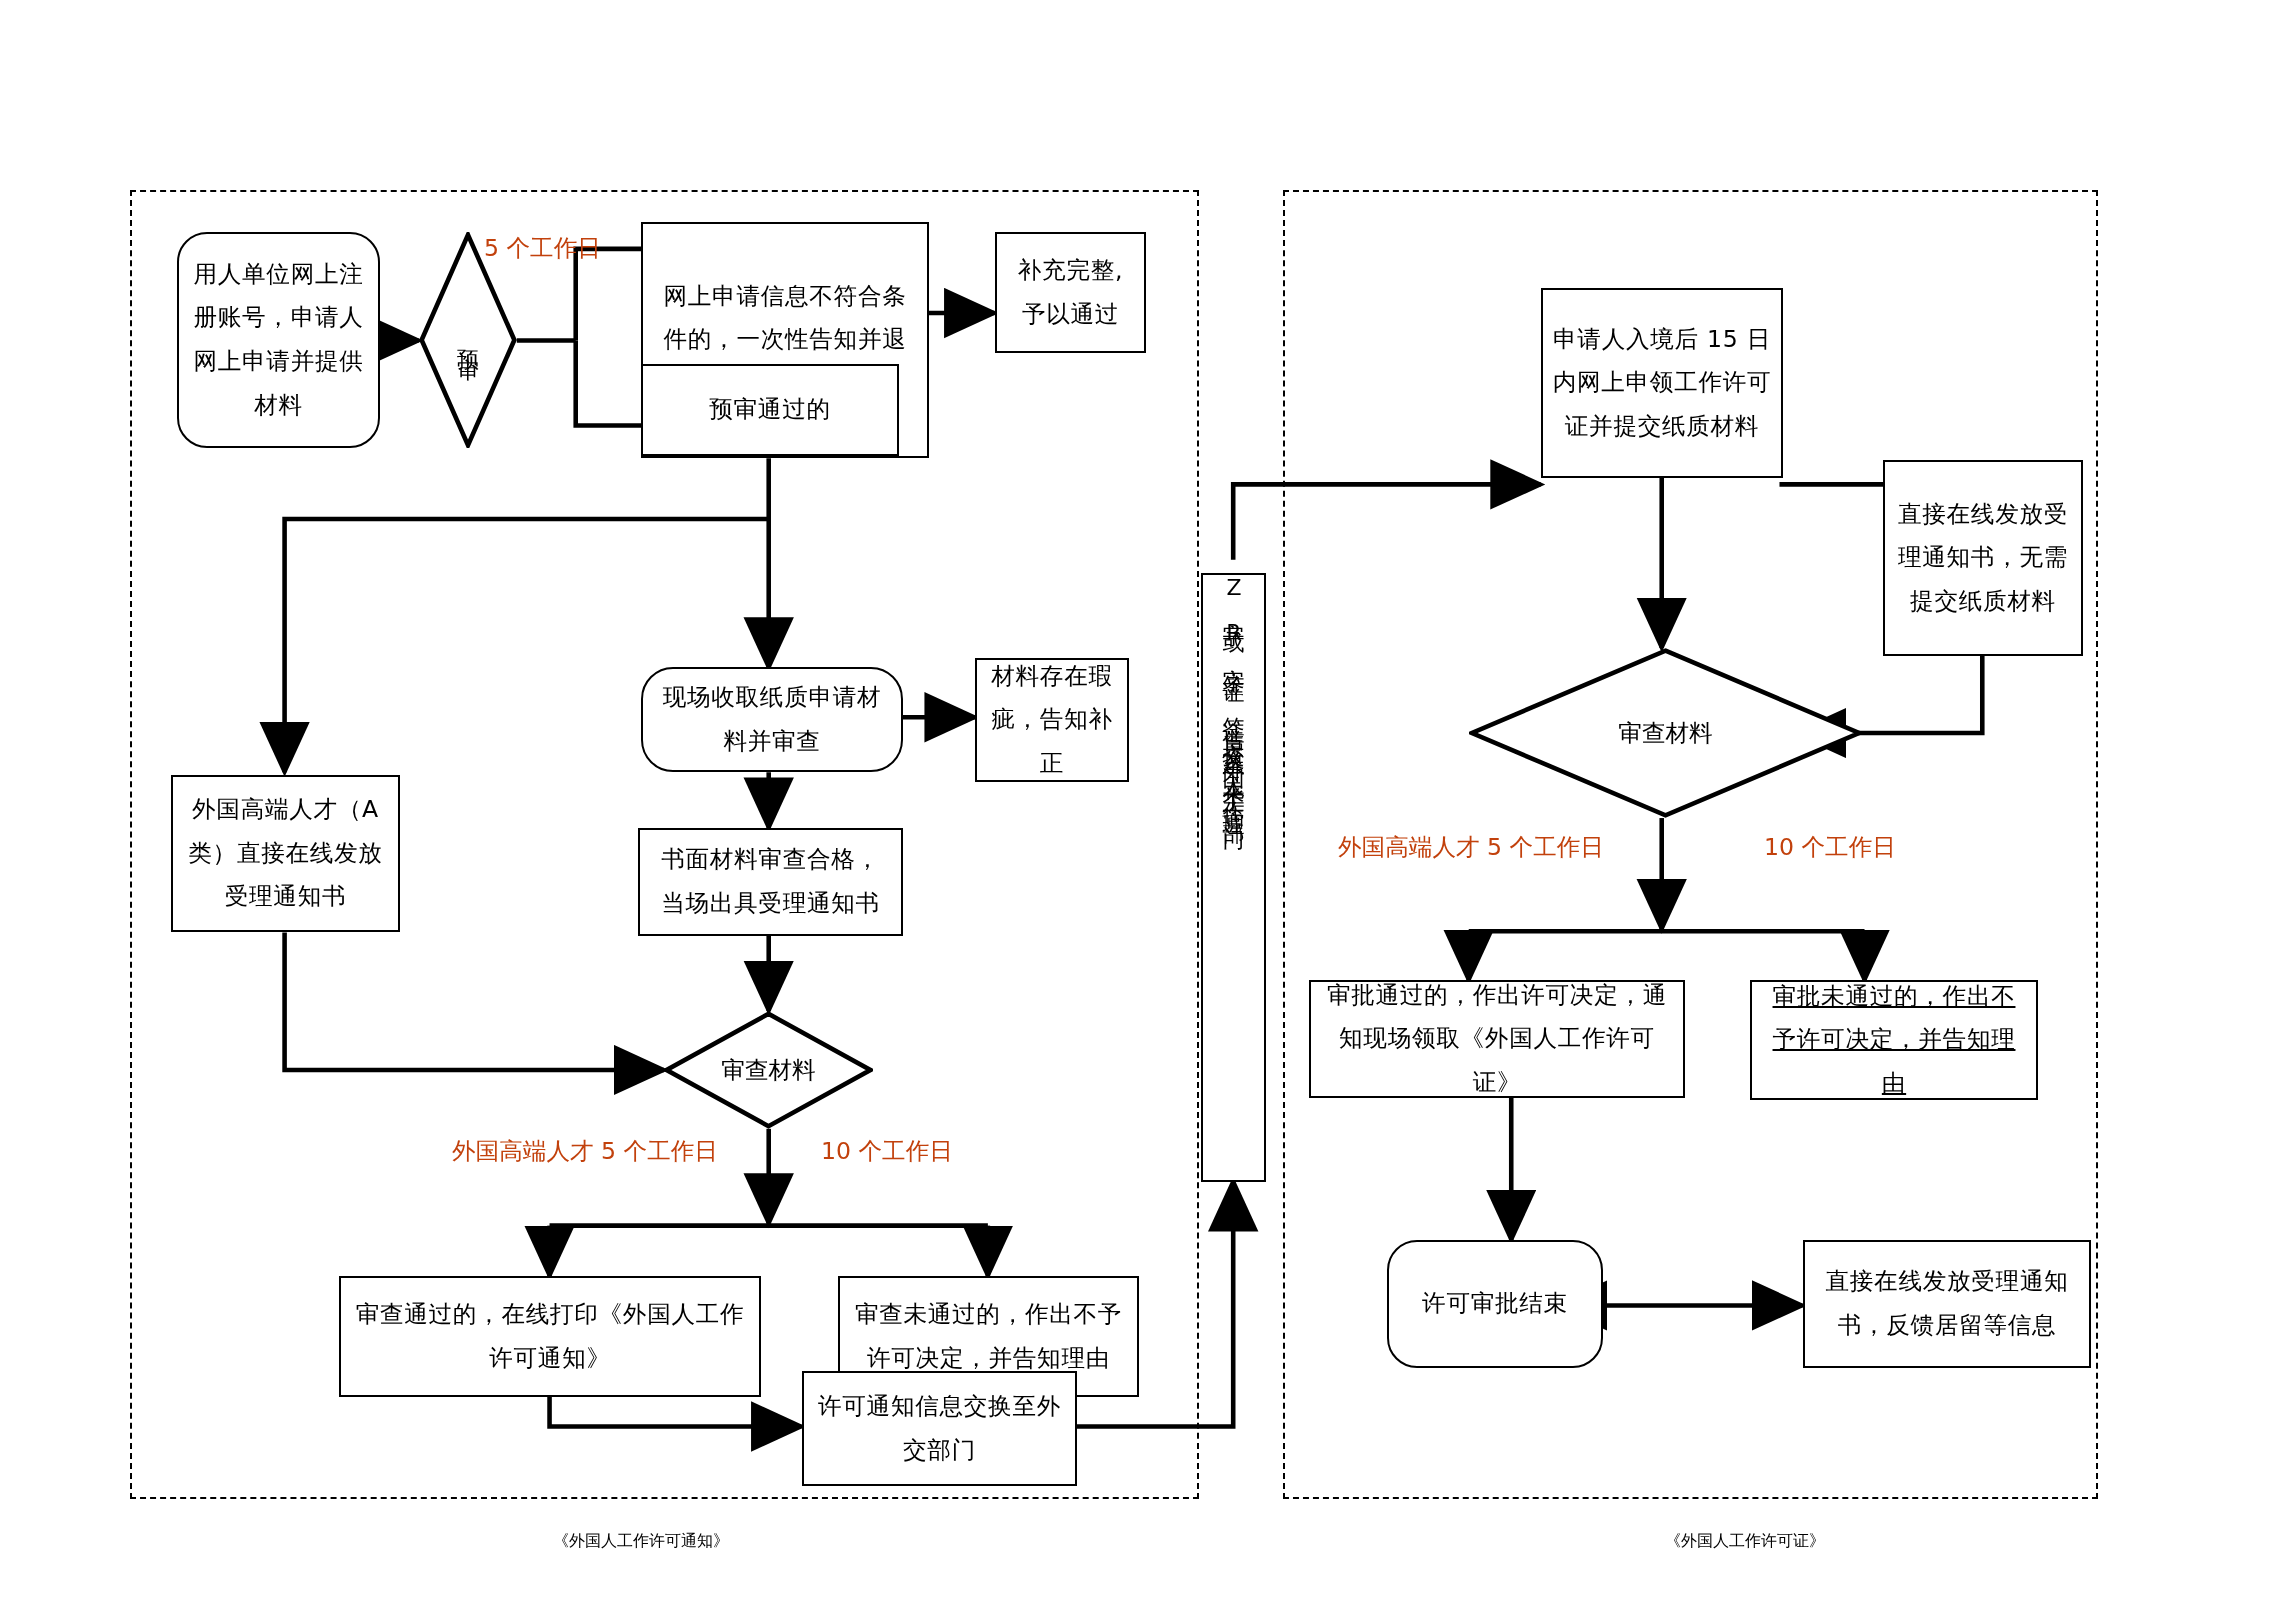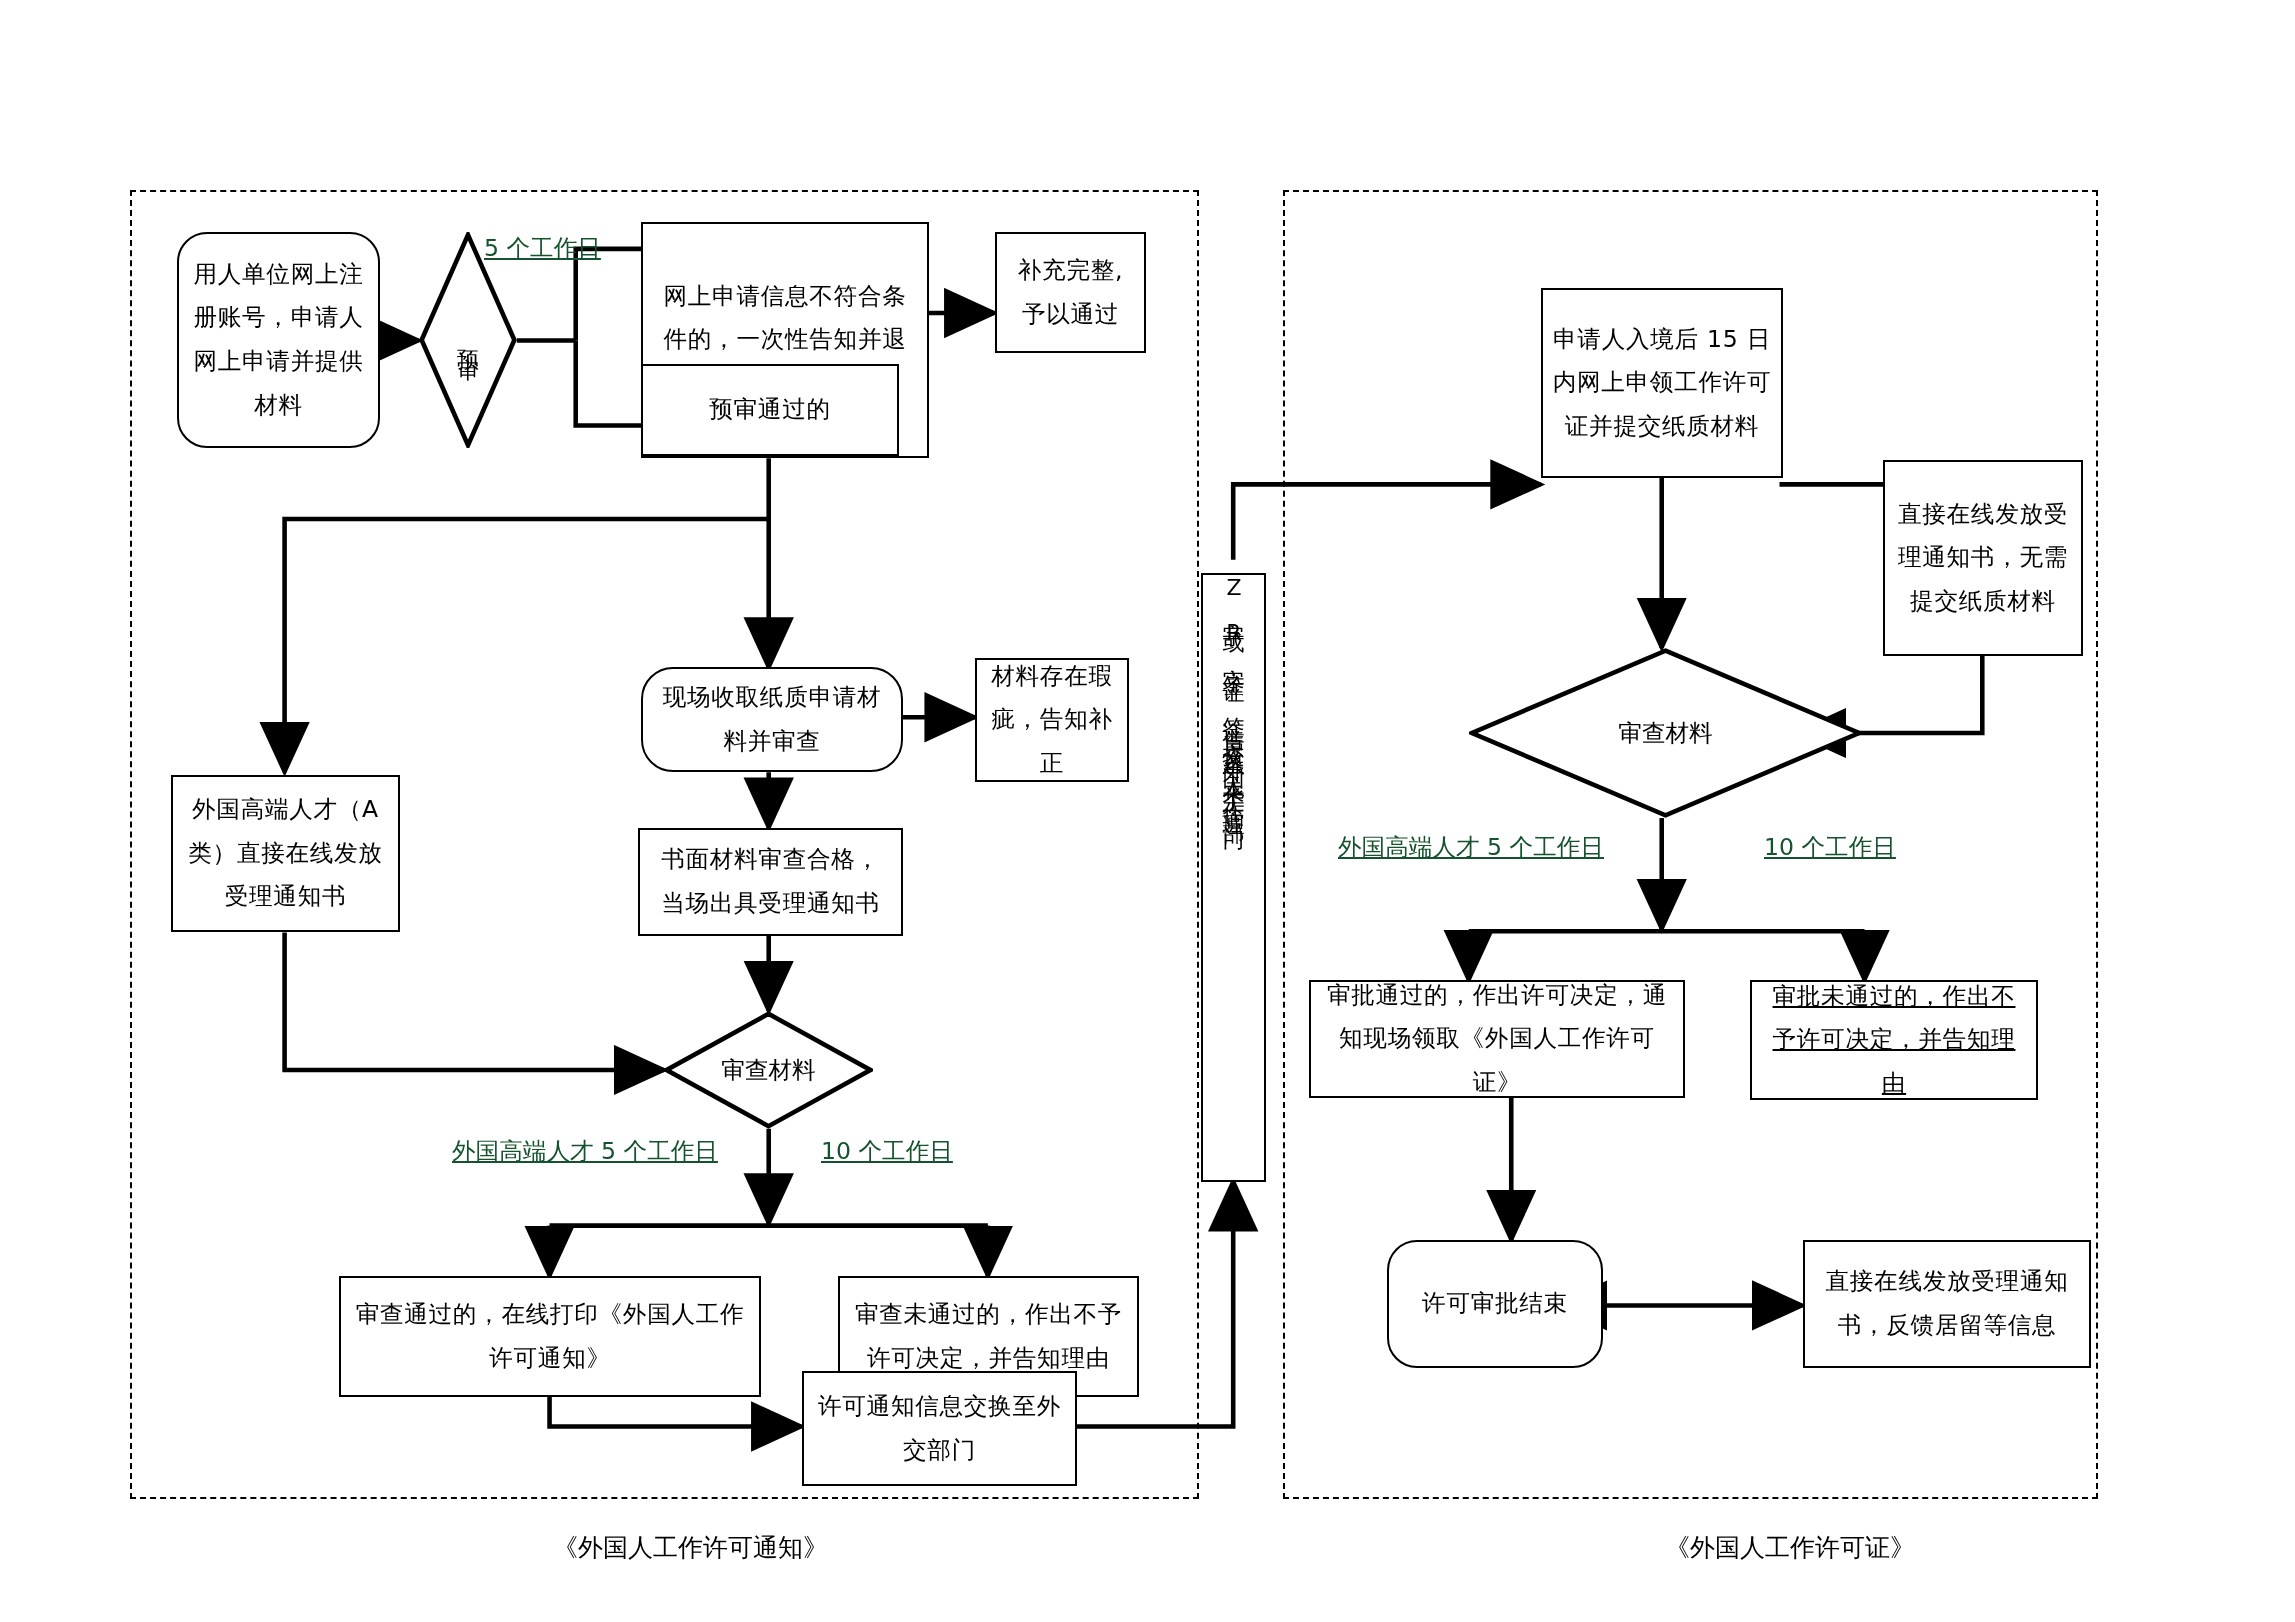--- a/index.html
+++ b/index.html
@@ -10,24 +10,24 @@
         display:flex;align-items:center;justify-content:center;text-align:center;color:#000;}
   .node .t{display:block;width:100%;padding:0 9.2px;line-height:1.85;letter-spacing:0.7px;}
   .term{border-radius:30px;}
   .diamond{position:absolute;}
   .diamond svg{position:absolute;left:0;top:0;}
   .diamond .dtext{position:absolute;left:0;top:0;width:100%;height:100%;
         display:flex;align-items:center;justify-content:center;text-align:center;}
   .vtext{position:absolute;box-sizing:border-box;border:2.6px solid #000;background:#fff;}
   .vtext .t{display:block;writing-mode:vertical-rl;text-orientation:upright;
         height:100%;margin:0 auto;line-height:2.0;letter-spacing:6.5px;}
-  .lbl{position:absolute;color:#14532d;white-space:nowrap;text-decoration:underline;}
+  .lbl{position:absolute;color:#c2410c;white-space:nowrap;}
   .cap{position:absolute;color:#000;white-space:nowrap;}
   svg.wires{position:absolute;left:0;top:0;width:2295px;height:1623px;pointer-events:none;} .fs34{font-size:22px;} .fs36{font-size:23.6px;}
-  .fs38{font-size:25px;}
+  .fs38{font-size:16px;}
 </style>
 </head>
 <body>
 
 <div id="stage">
 
   <svg class="wires" viewBox="0 0 3508 2480">
     <defs>
       <marker id="ah" markerWidth="16" markerHeight="16" refX="11" refY="5.5" orient="auto" markerUnits="strokeWidth">
         <path d="M0,0 L12,5.5 L0,11 z" fill="#000"></path>

